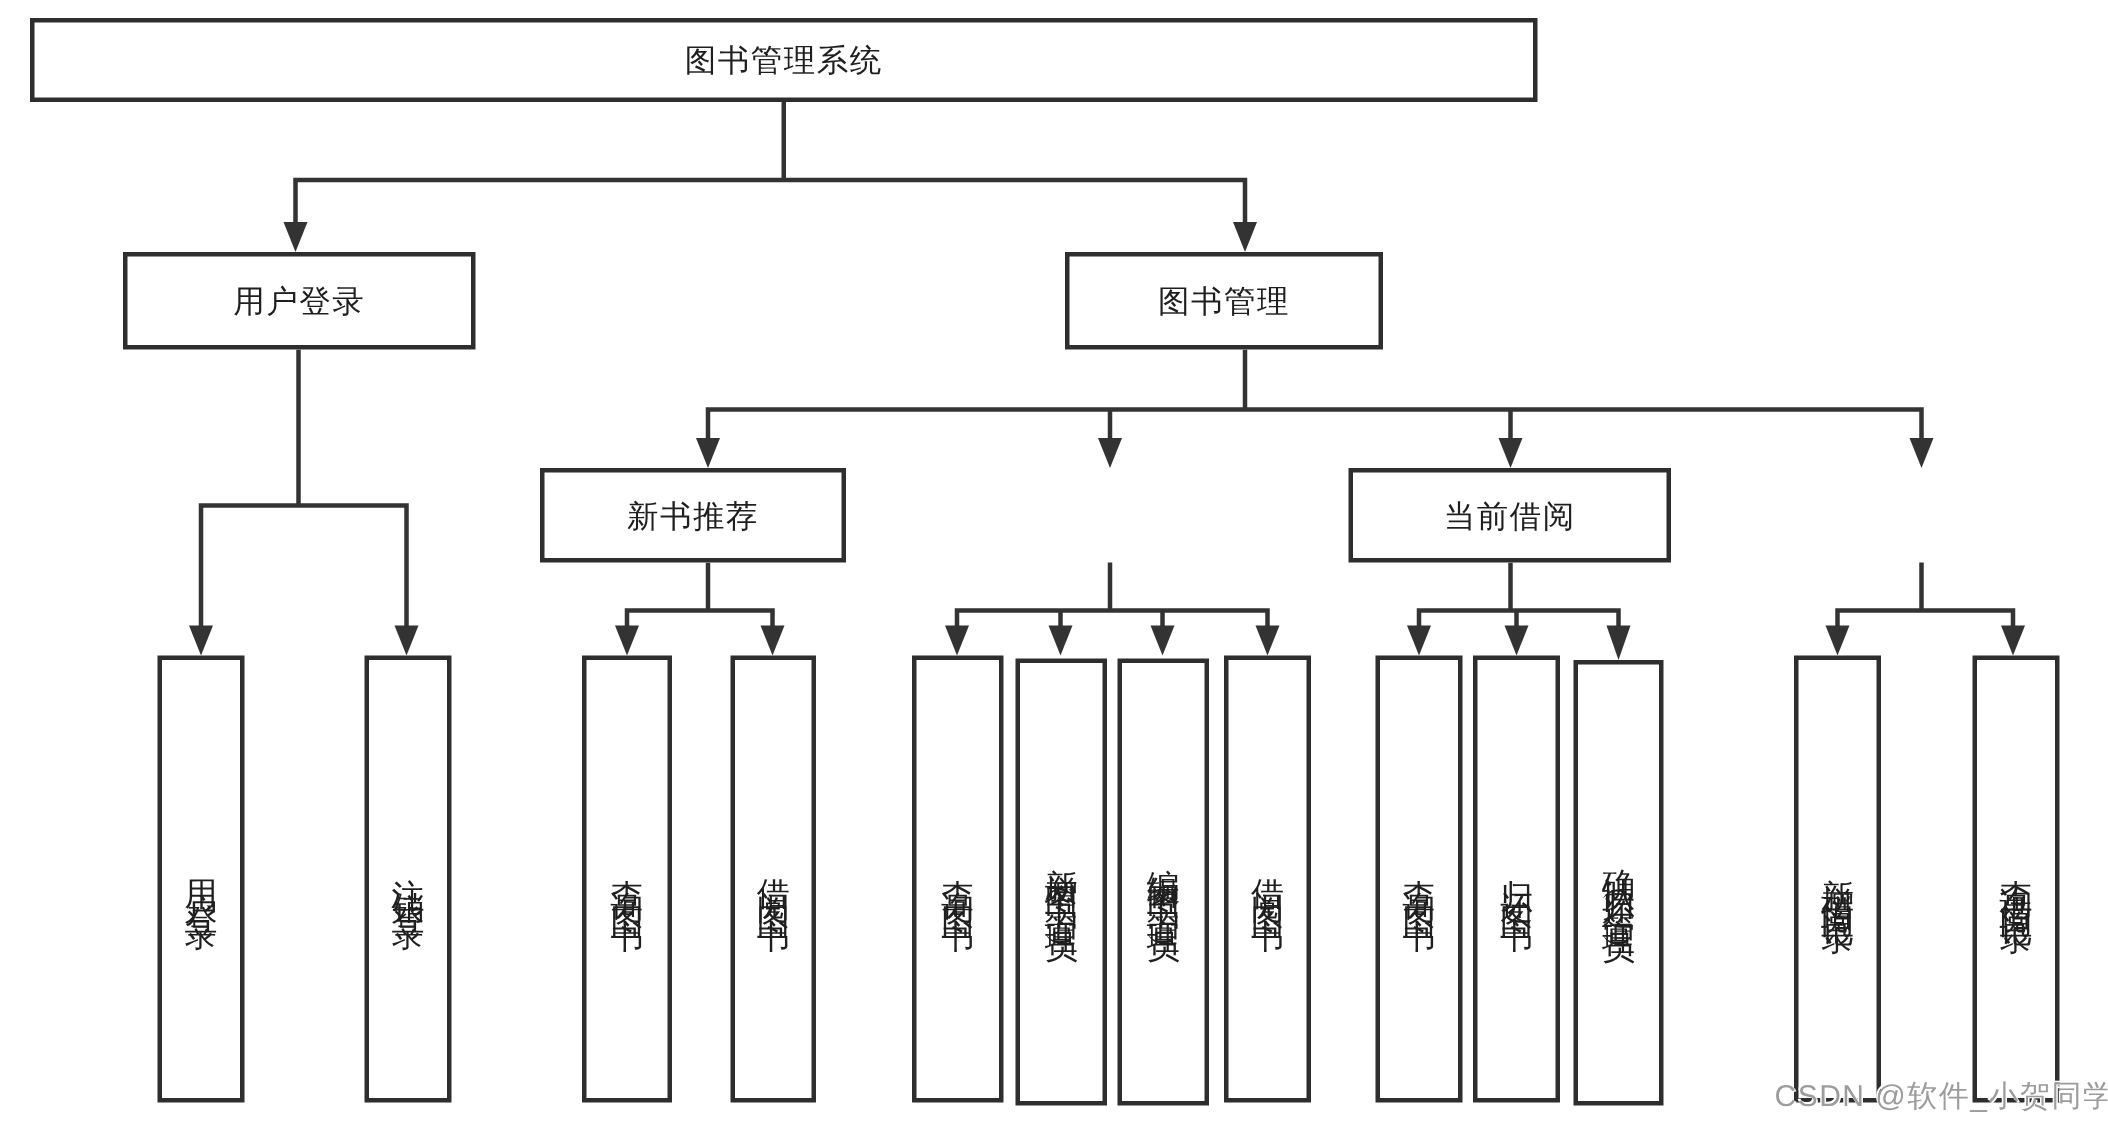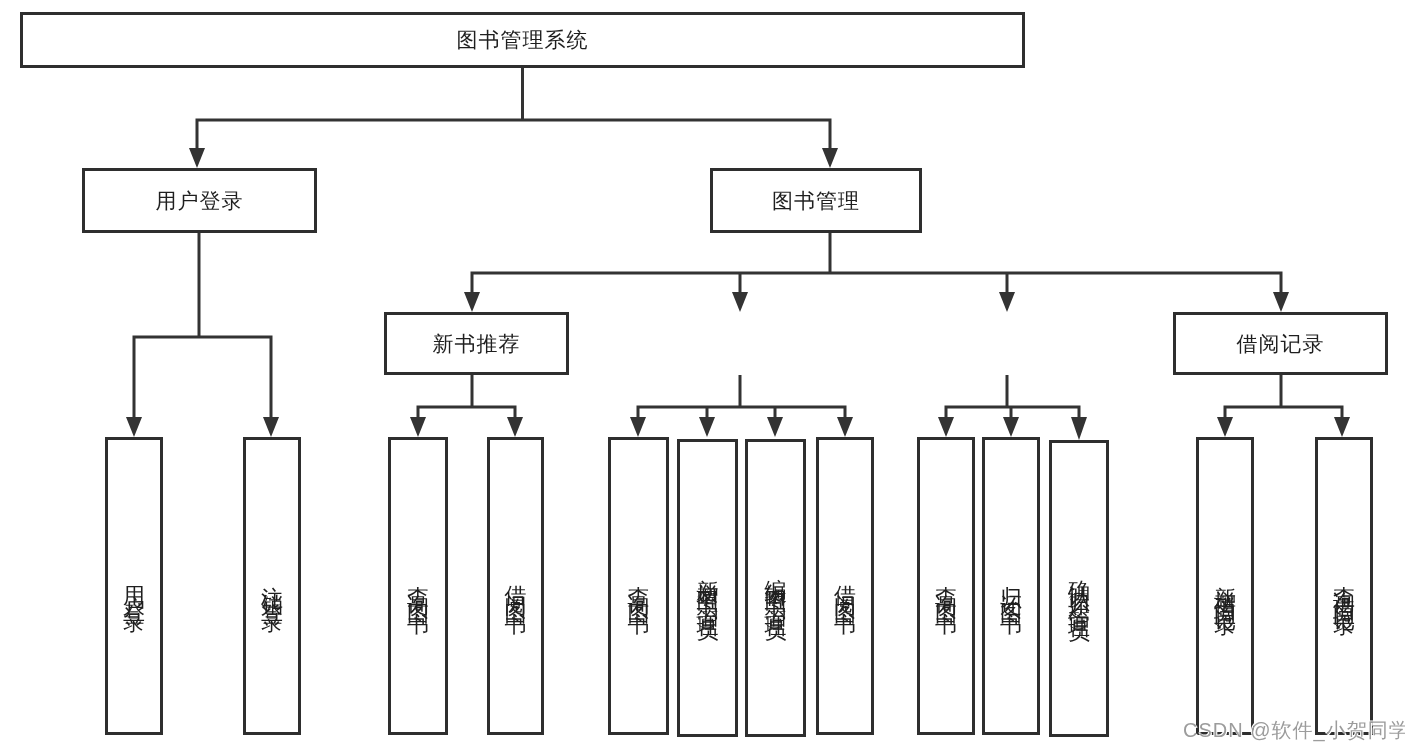--- a/index.html
+++ b/index.html
@@ -117,22 +117,22 @@
       <polygon points="1217,417 1233,417 1225,437"></polygon>
       <polygon points="1334,417 1350,417 1342,437"></polygon>
     </g>
   </svg>
 
   <div class="node" style="left:20px;top:12px;width:1005px;height:56px;">图书管理系统</div>
 
   <div class="node" style="left:82px;top:168px;width:235px;height:65px;">用户登录</div>
   <div class="node" style="left:710px;top:168px;width:212px;height:65px;">图书管理</div>
 
-  <div class="node" style="left:384px;top:312px;width:185px;height:63px;">新书推荐</div>
-  <div class="node" style="left:1173px;top:312px;width:215px;height:63px;">借阅记录</div>
+  <div class="node" style="left:360px;top:312px;width:204px;height:63px;">新书推荐</div>
+  <div class="node" style="left:899px;top:312px;width:215px;height:63px;">当前借阅</div>
 
   <div class="node leaf" style="left:105px;top:437px;width:58px;height:298px;">用户登录</div>
   <div class="node leaf" style="left:243px;top:437px;width:58px;height:298px;">注销登录</div>
 
   <div class="node leaf" style="left:388px;top:437px;width:60px;height:298px;">查询图书</div>
   <div class="node leaf" style="left:487px;top:437px;width:57px;height:298px;">借阅图书</div>
 
   <div class="node leaf" style="left:608px;top:437px;width:61px;height:298px;">查询图书</div>
   <div class="node leaf long" style="left:677px;top:439px;width:61px;height:298px;">新增图书（管理员）</div>
   <div class="node leaf long" style="left:745px;top:439px;width:61px;height:298px;">编辑图书（管理员）</div>

